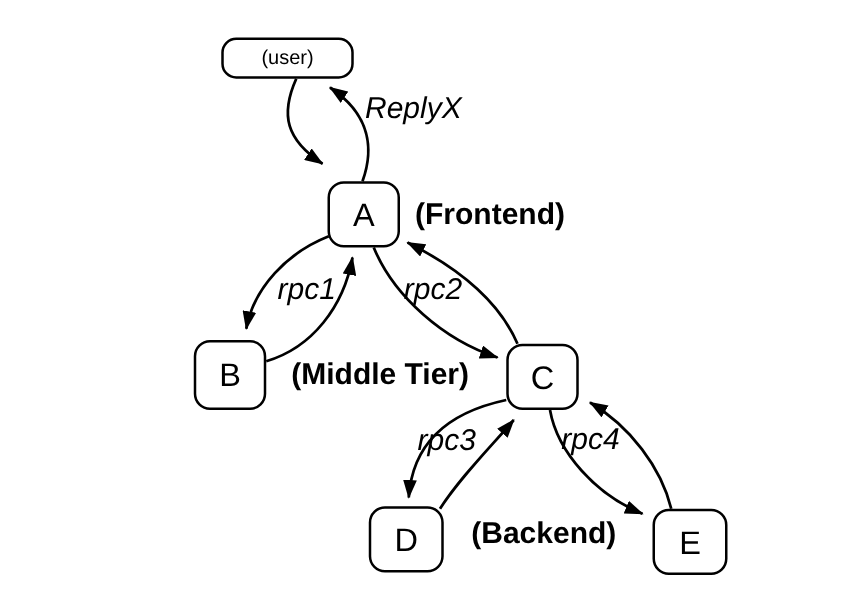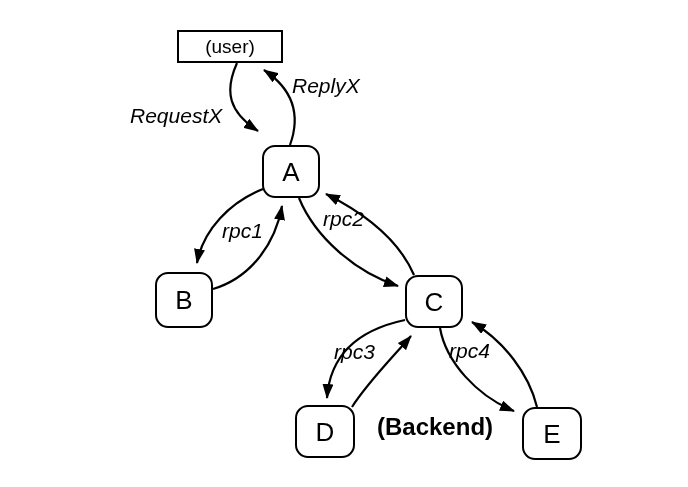--- a/index.html
+++ b/index.html
@@ -24,26 +24,26 @@
     background: #ffffff;
     border: 2.5px solid #000;
     display: flex;
     align-items: center;
     justify-content: center;
     font-size: 26px;
     line-height: 1;
     color: #000;
   }
   .node.rounded { border-radius: 13px; }
-  .node.rect { border-radius: 0; border-width: 2px; font-size: 19px; }
+  .node.rect { border-radius: 12px; border-width: 2px; font-size: 16px; }
 
   .edge-label {
     position: absolute;
     font-style: italic;
-    font-size: 21px;
+    font-size: 24px;
     line-height: 1.1;
     white-space: nowrap;
     color: #000;
   }
 
   .tier-label {
     position: absolute;
     font-weight: bold;
     font-size: 24px;
     line-height: 1.1;
@@ -101,22 +101,23 @@
   </div>
 
   <div class="node rounded" style="left:295px; top:405px; width:60px; height:53px;">
     <span>D</span>
   </div>
 
   <div class="node rounded" style="left:522px; top:407px; width:60px; height:53px;">
     <span>E</span>
   </div>
 
+  <div class="tier-label" style="left:332px; top:159px;">(Frontend)</div>
+  <div class="tier-label" style="left:233px; top:287px;">(Middle Tier)</div>
   <div class="tier-label" style="left:377px; top:414px;">(Backend)</div>
 
-  <div class="edge-label" style="left:130px; top:104px;">RequestX</div>
   <div class="edge-label" style="left:292px; top:74px;">ReplyX</div>
   <div class="edge-label" style="left:222px; top:219px;text-align:center;">rpc1</div>
-  <div class="edge-label" style="left:323px; top:207px;">rpc2</div>
+  <div class="edge-label" style="left:323px; top:219px;">rpc2</div>
   <div class="edge-label" style="left:334px; top:340px;">rpc3</div>
   <div class="edge-label" style="left:449px; top:339px;font-style:italic;">rpc4</div>
 
 </div>
 
 </body></html>

